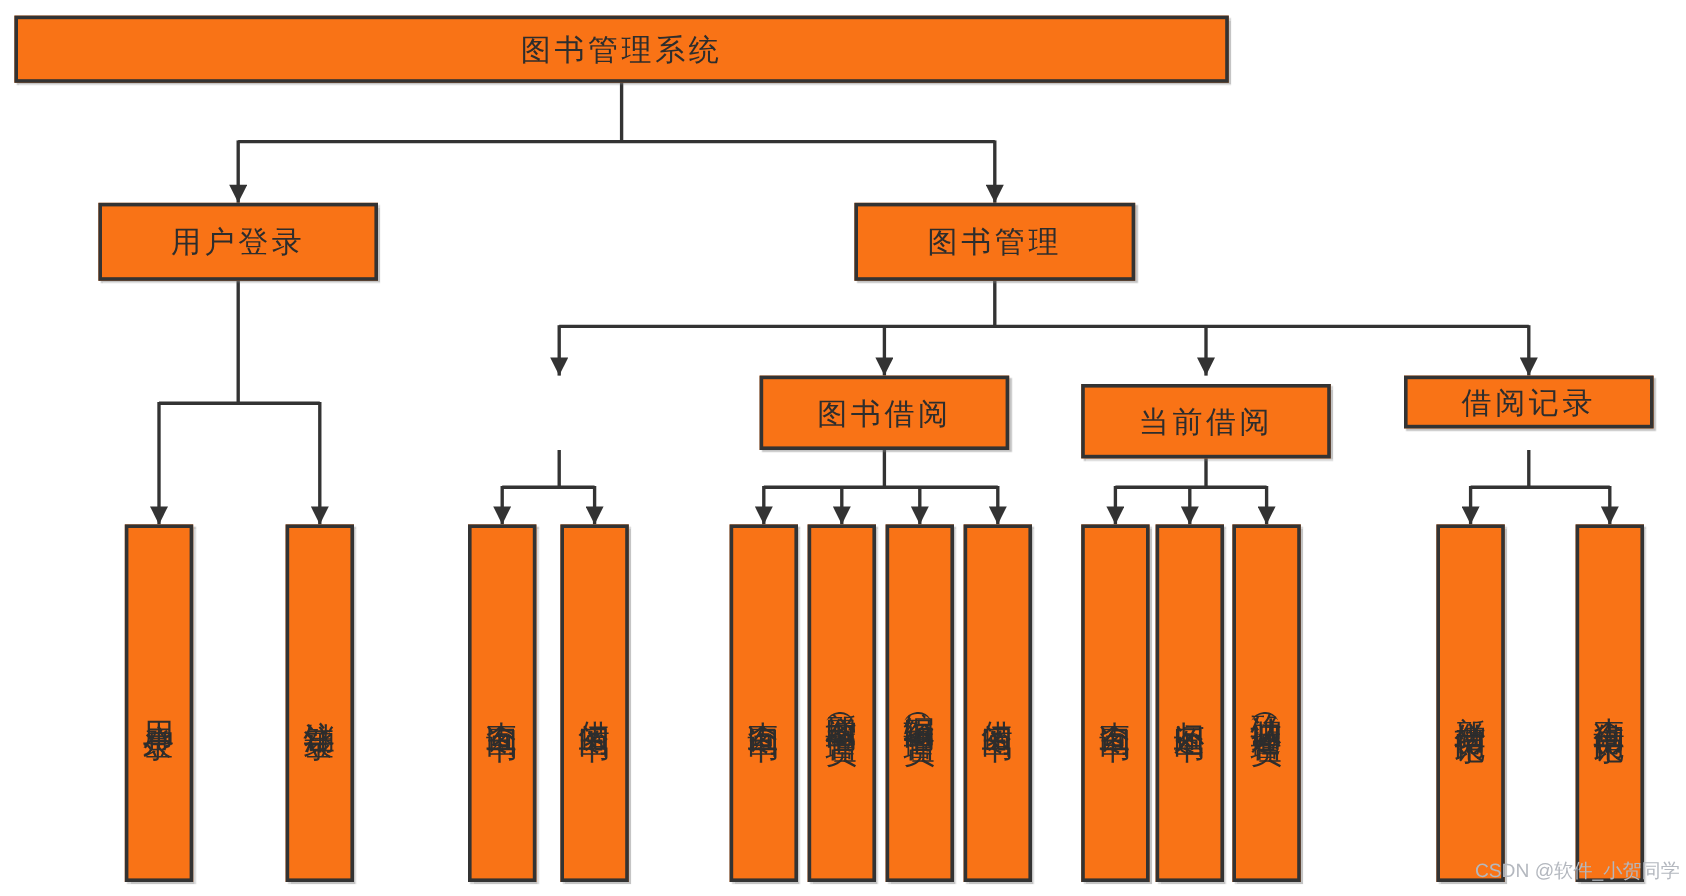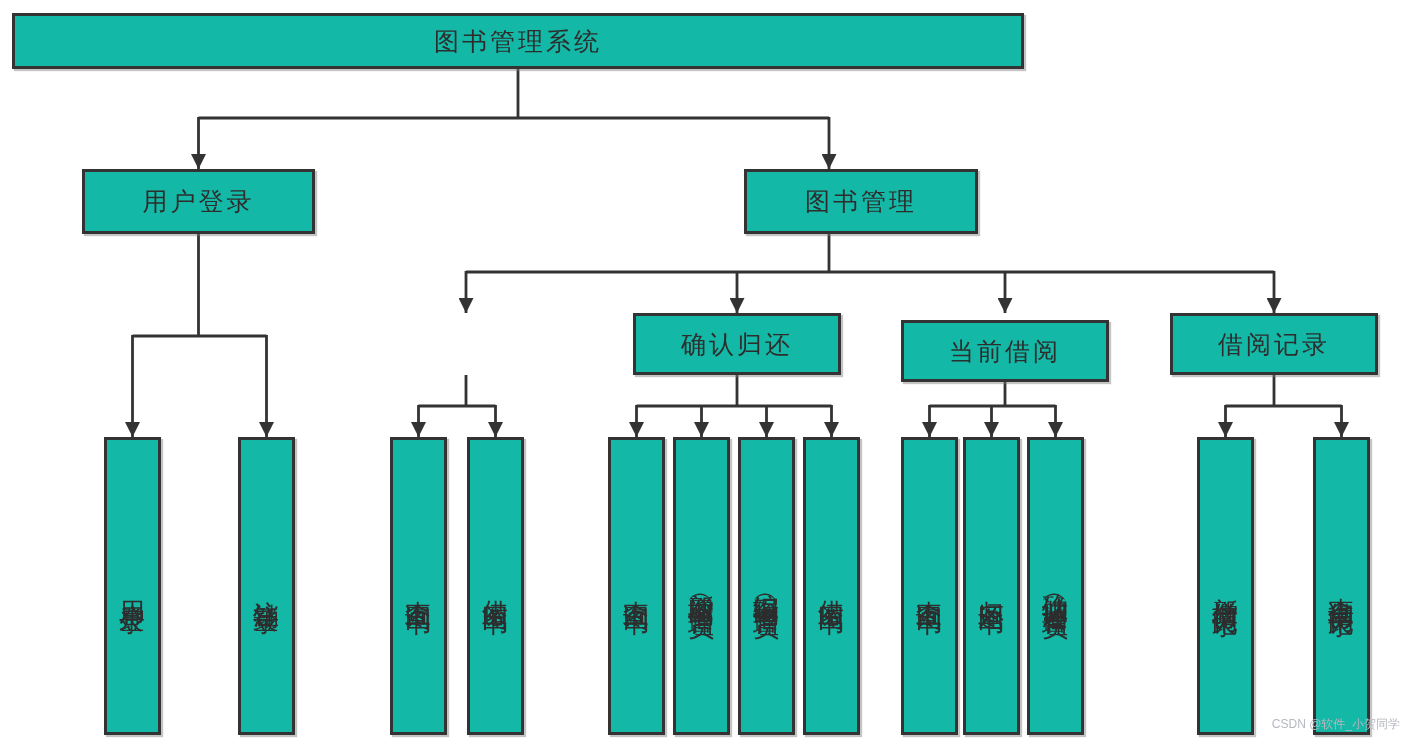--- a/index.html
+++ b/index.html
@@ -15,21 +15,21 @@
     width:1405px;height:747px;
     background:var(--bg);
     overflow:hidden;
     font-family:"Liberation Sans","DejaVu Sans",sans-serif;
     color:var(--text);
   }
   #connectors{position:absolute;left:0;top:0;z-index:0;}
   .node{
     position:absolute;
     box-sizing:border-box;
-    background:#14b8a6;
+    background:#f97316;
     border:3px solid var(--border);
     display:flex;align-items:center;justify-content:center;
     z-index:1;
     box-shadow:2px 2px 1px rgba(125,125,125,0.45);
   }
   .node.h span{
     font-size:25px;
     letter-spacing:3px;
     white-space:nowrap;
     color:var(--text);
@@ -40,21 +40,21 @@
     font-size:26px;
     letter-spacing:3px;
     line-height:1;
     color:var(--text);
     white-space:nowrap;
   }
   #watermark{
     position:absolute;
     top:716px;right:5px;
     z-index:3;
-    font-size:12px;
+    font-size:16px;
     color:var(--watermark);
     white-space:nowrap;
   }
 </style>
 </head>
 <body>
 
 <div id="canvas">
 
   <svg id="connectors" width="1405" height="747" viewBox="0 0 1405 747">
@@ -100,31 +100,31 @@
     </g>
   </svg>
 
   <div class="node h" style="left:12px;top:13px;width:1012px;height:56px">
     <span>图书管理系统</span>
   </div>
 
   <div class="node h" style="left:82px;top:169px;width:233px;height:65px">
     <span>用户登录</span>
   </div>
-  <div class="node h" style="left:744px;top:169px;width:234px;height:65px">
+  <div class="node h" style="left:712px;top:169px;width:234px;height:65px">
     <span>图书管理</span>
   </div>
 
   <div class="node h" style="left:633px;top:313px;width:208px;height:62px">
-    <span>确认归还</span>
+    <span>图书借阅</span>
   </div>
   <div class="node h" style="left:901px;top:320px;width:208px;height:62px">
     <span>当前借阅</span>
   </div>
-  <div class="node h" style="left:1170px;top:313px;width:208px;height:62px">
+  <div class="node h" style="left:1170px;top:313px;width:208px;height:44px">
     <span>借阅记录</span>
   </div>
 
   <div class="node v" style="left:104px;top:437px;width:57px;height:298px">
     <span class="vtext">用户登录</span>
   </div>
   <div class="node v" style="left:238px;top:437px;width:57px;height:298px">
     <span class="vtext">注销登录</span>
   </div>
 

